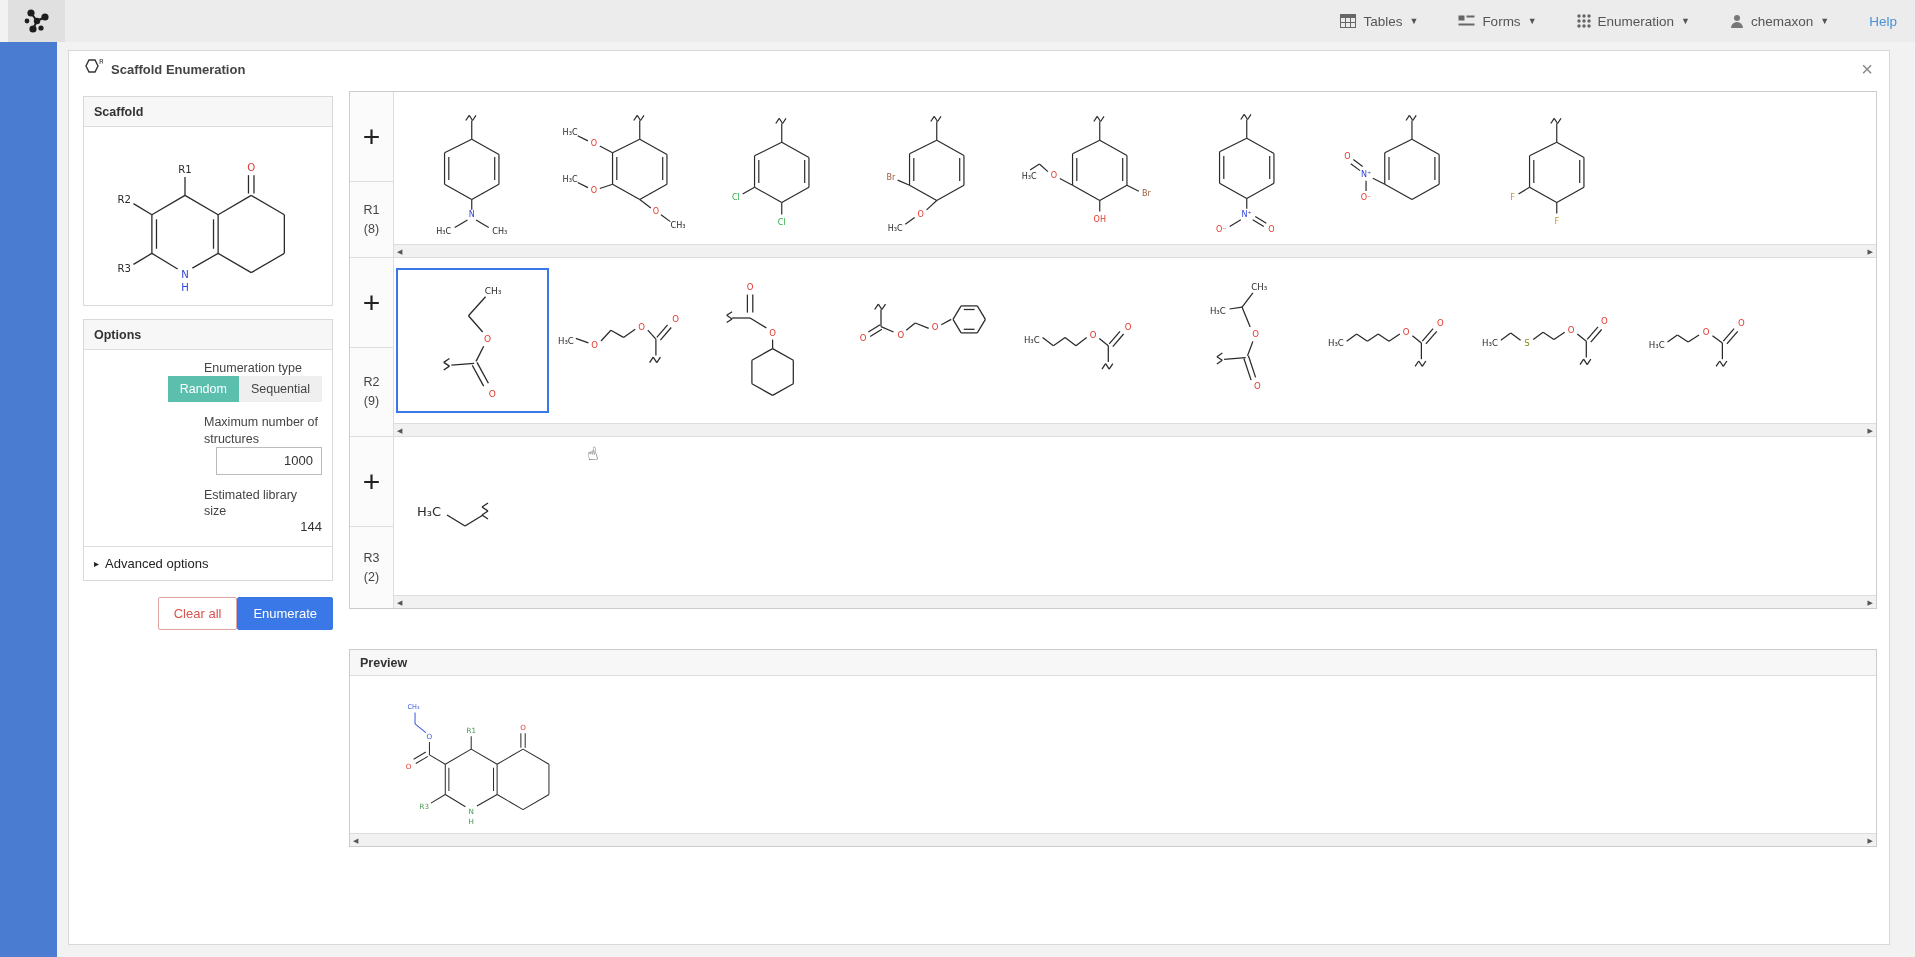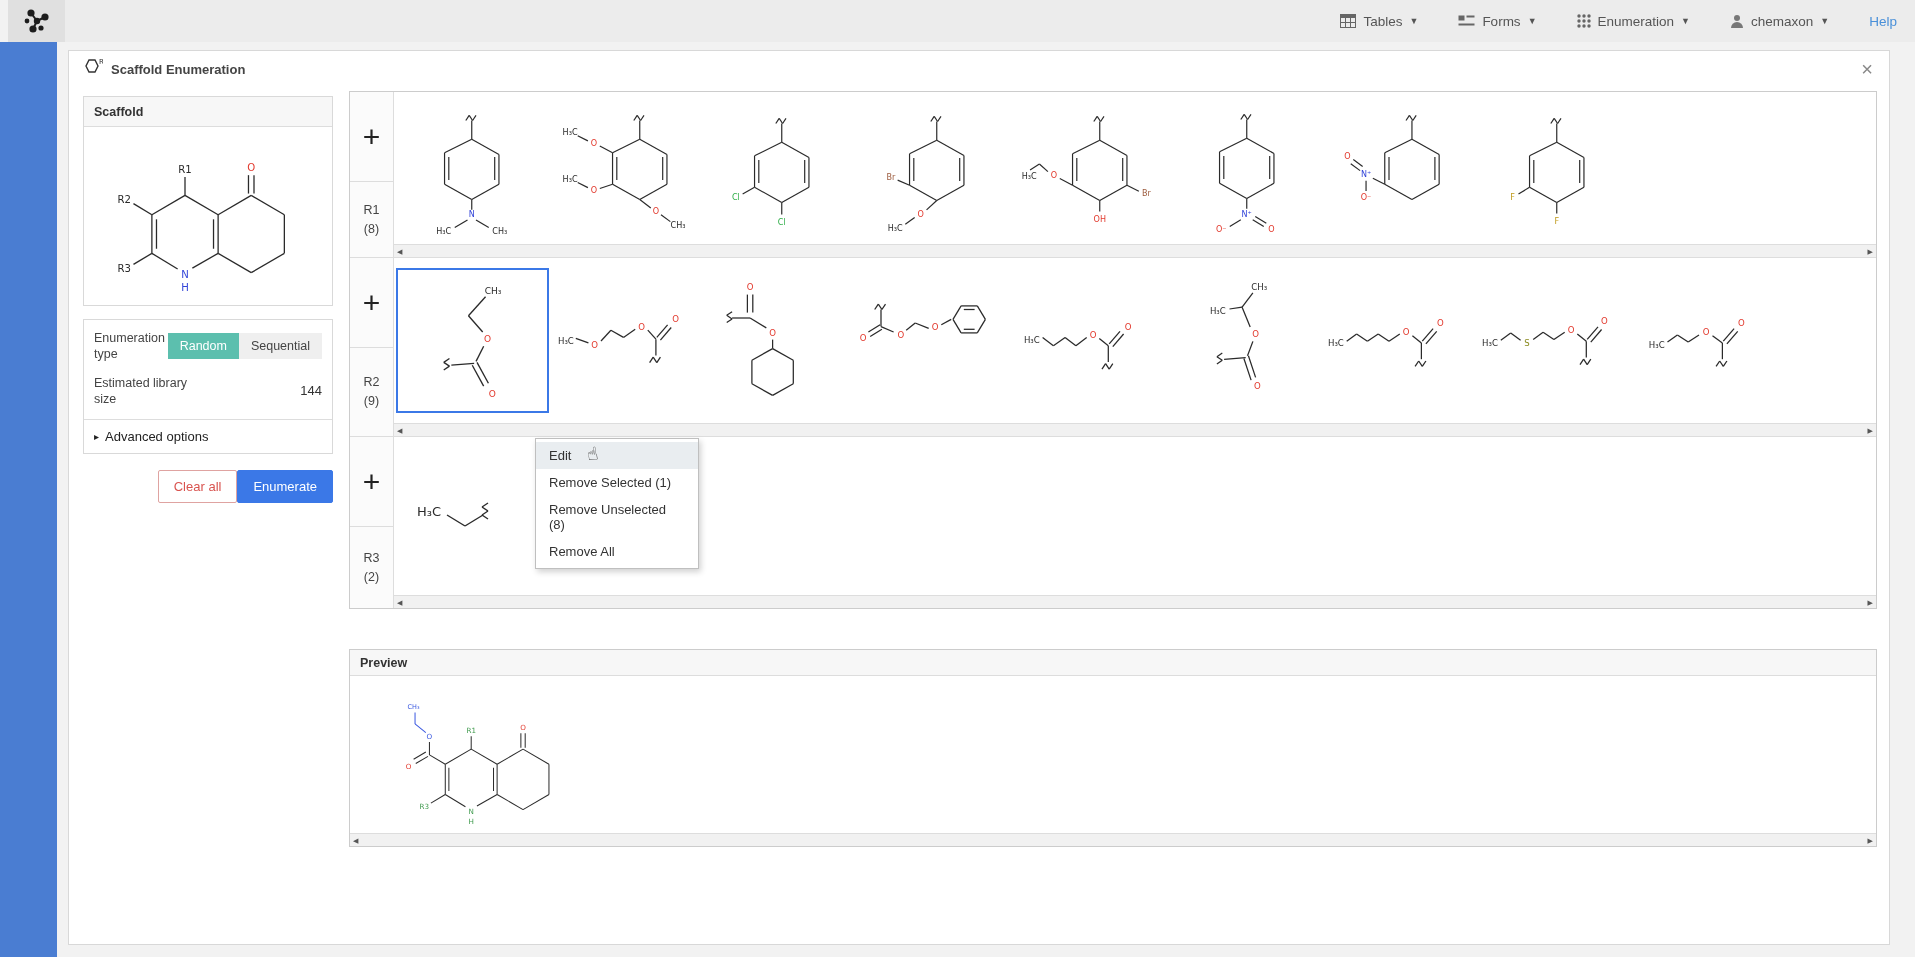--- a/index.html
+++ b/index.html
@@ -26,21 +26,21 @@
 
   .panel { border:1px solid #d9d9d9; background:#fff; }
   .panel-hd { height:30px; background:#f7f7f7; border-bottom:1px solid #ddd; display:flex; align-items:center; padding:0 10px; font-size:12.5px; font-weight:bold; color:#333; }
 
   
   .left-col { position:absolute; left:14px; top:45px; width:250px; }
   .scaffold-body { height:178px; display:flex; align-items:center; justify-content:center; }
 
   .options { margin-top:13px; }
   .opt-body { padding:10px 10px 0 10px; font-size:12.5px; color:#444; }
-  .opt-row { display:flex; align-items:center; justify-content:space-between; margin-bottom:12px; }
+  .opt-row { display:flex; align-items:flex-end; justify-content:space-between; margin-bottom:12px;flex-direction:column; }
   .opt-label { width:118px; line-height:1.3; }
   .toggle { display:flex; }
   .tg { padding:6px 12px; font-size:12.5px; cursor:pointer; }
   .tg.on { background:#5cbfae; color:#fff; }
   .tg.off { background:#efefef; color:#444; }
   .num-input { width:106px; height:28px; border:1px solid #bbb; font-size:13px; text-align:right; padding-right:8px; color:#333; font-family:inherit; }
   .est-val { font-size:13px; color:#333; }
   .advanced { border-top:1px solid #ddd; margin-top:2px; padding:9px 10px; font-size:13px; color:#222; cursor:pointer; display:flex; align-items:center; gap:6px; }
   .adv-arrow { font-size:10px; color:#222; }
   .btn-row { margin-top:16px; display:flex; justify-content:flex-end; }
@@ -201,27 +201,32 @@
               <text x="100" y="42" fill="#2a2a2a" font-size="11" text-anchor="middle" dominant-baseline="central">R1</text>
               <text x="34" y="74" fill="#2a2a2a" font-size="11" text-anchor="middle" dominant-baseline="central">R2</text>
               <text x="34" y="150" fill="#2a2a2a" font-size="11" text-anchor="middle" dominant-baseline="central">R3</text>
               <text x="172" y="40" fill="#e23a2e" font-size="11" text-anchor="middle" dominant-baseline="central">O</text>
             </svg>
           </div>
       </div>
     </div>
 
     <div class="panel options">
+      <div class="panel-hd">Options</div>
       <div class="opt-body">
         <div class="opt-row">
           <span class="opt-label">Enumeration type</span>
           <span class="toggle">
             <span class="tg on">Random</span>
             <span class="tg off">Sequential</span>
           </span>
+        </div>
+        <div class="opt-row">
+          <span class="opt-label">Maximum number of structures</span>
+          <input class="num-input" value="1000" style="">
         </div>
         <div class="opt-row">
           <span class="opt-label">Estimated library size</span>
           <span class="est-val">144</span>
         </div>
       </div>
       <div class="advanced">
         <span class="adv-arrow">▸</span>
         <span>Advanced options</span>
       </div>
@@ -731,21 +736,15 @@
             <text x="80" y="44" fill="#3a58e0" font-size="9" text-anchor="middle" dominant-baseline="central">CH₃</text>
           </svg>
         </div>
     </div>
     <div class="sb">
       <span>◀</span>
         <span>▶</span>
     </div>
   </div>
 
-  <div class="ctx-menu">
-    <div class="ctx-item active">Edit</div>
-    <div class="ctx-item">Remove Selected (1)</div>
-    <div class="ctx-item">Remove Unselected (8)</div>
-    <div class="ctx-item">Remove All</div>
-  </div>
   <div class="hand-cursor">☝</div>
 
 </div>
 
 </body></html>

